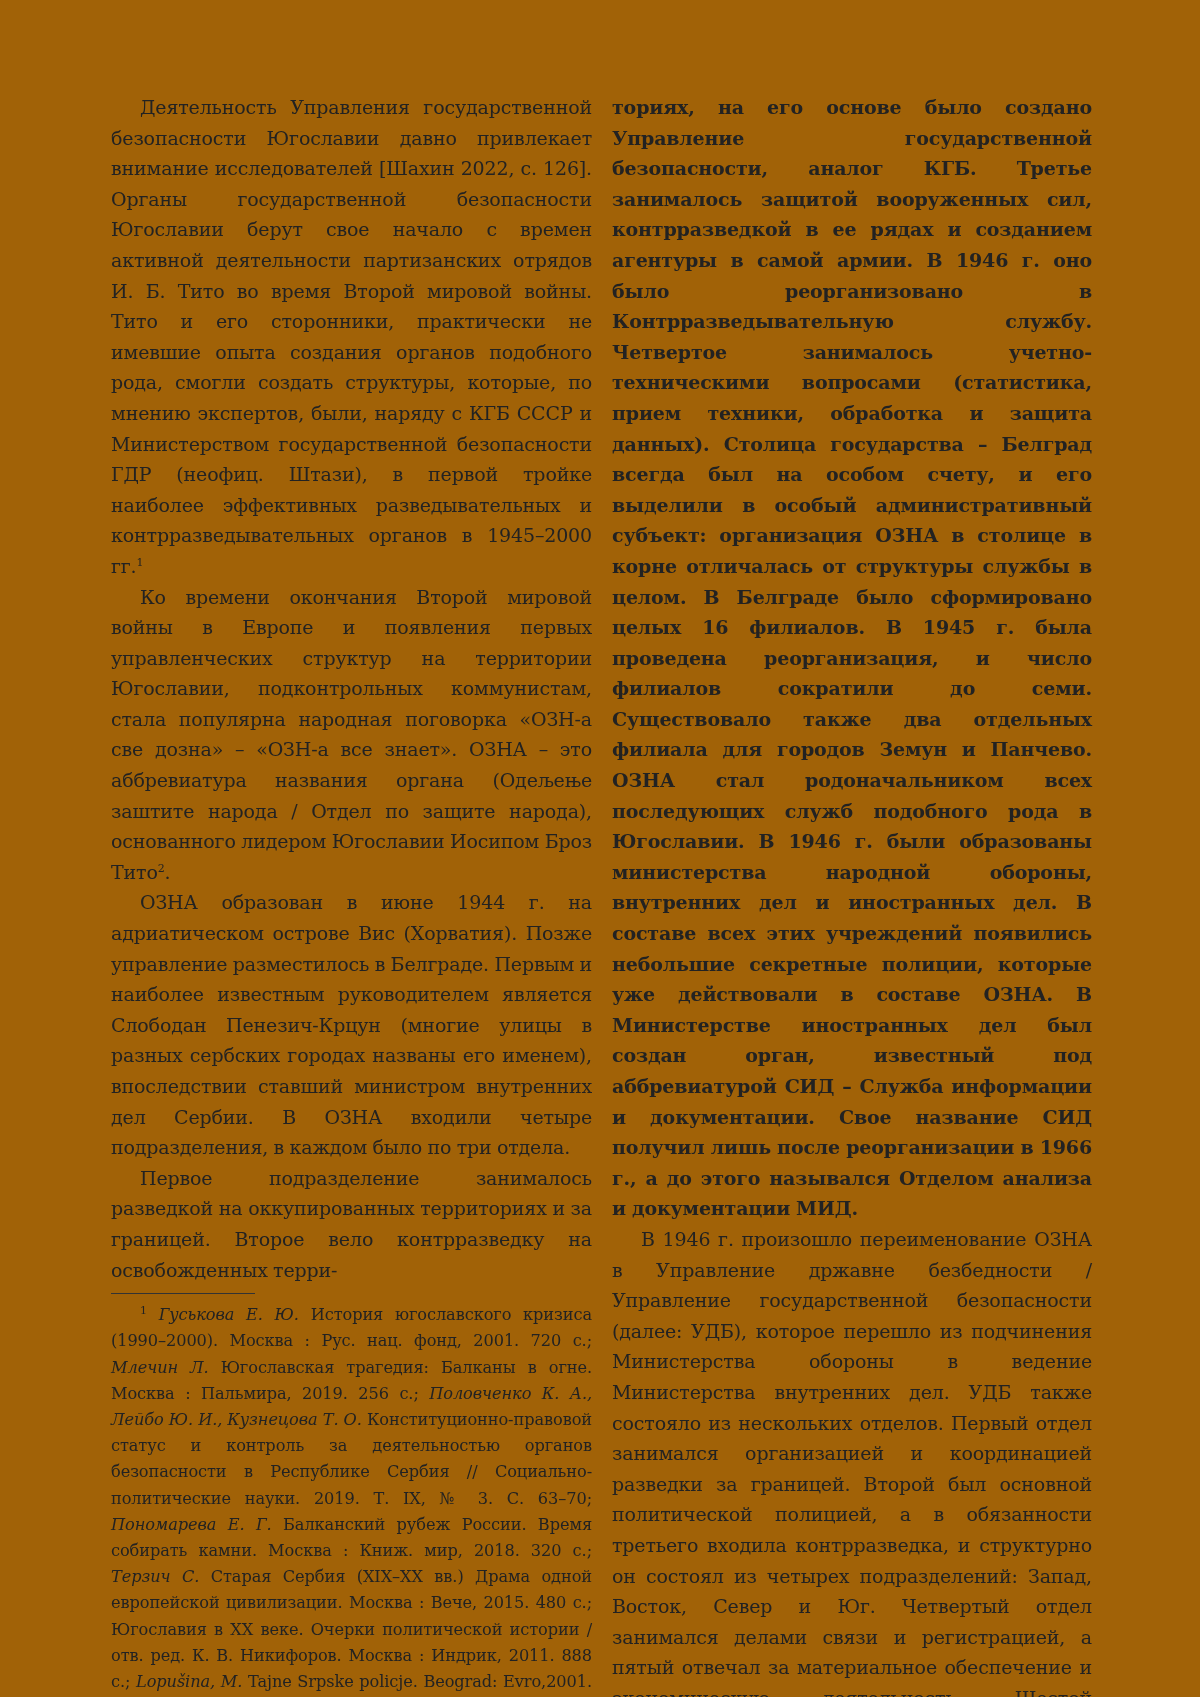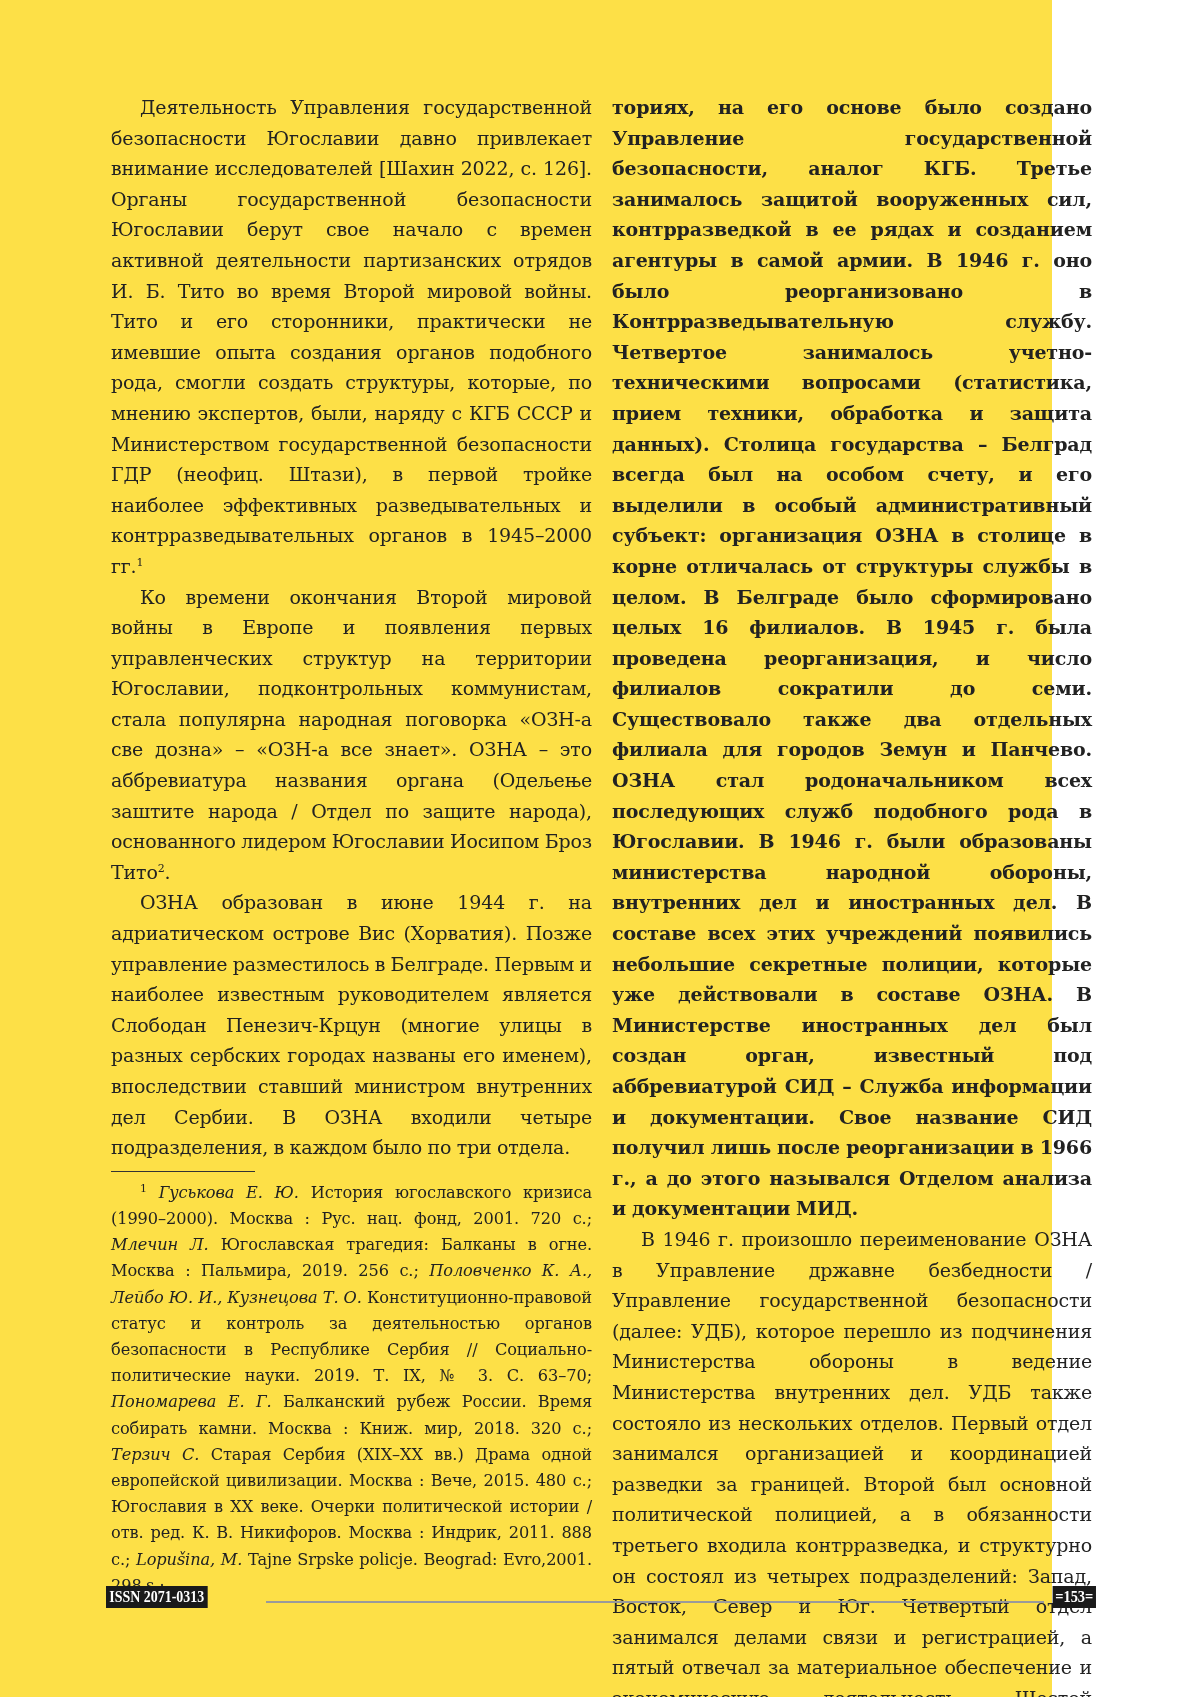--- a/index.html
+++ b/index.html
@@ -1,17 +1,17 @@
 <!DOCTYPE html>
 <html><head>
 <meta charset="utf-8">
 <style>
   html, body { margin: 0; padding: 0; background: #ffffff; }
   body { width: 1200px; height: 1697px; position: relative; overflow: hidden; }
-  .page { position: absolute; left: 0; top: 0; width: 1052px; height: 1697px; background: #fde047; }
+  .page { position: absolute; left: 0; top: 0; width: 1200px; height: 1697px; background: #a16207; }
   .col { position: absolute; top: 92px; font-family: "DejaVu Serif", "Liberation Serif", serif; color: #222; }
   .col-left { left: 111px; width: 481px; }
   .col-right { left: 612px; width: 480px; }
   .para { margin: 0; font-size: 19px; line-height: 30.6px; text-align: justify; hyphens: auto; text-indent: 29px; letter-spacing: -0.15px; word-spacing: -0.5px; }
   .para.cont { text-indent: 0; font-weight: bold; }
   sup { font-size: 11px; line-height: 0; vertical-align: super; }
   .fn-rule { width: 144px; height: 1px; background: #333; margin: 8px 0 8px 0; }
   .fn { margin: 0; font-size: 16.2px; line-height: 26.2px; text-align: justify; text-indent: 29px; letter-spacing: -0.1px; word-spacing: -0.6px; }
   .fn i { }
   .footer { position: absolute; top: 1586px; left: 106px; width: 990px; height: 24px; }
@@ -21,31 +21,27 @@
 </style>
 </head>
 <body>
 
 <div class="page">
 
   <div class="col col-left">
     <p class="para"><span>Деятельность Управления государственной безопасности Югославии давно привлекает внимание исследователей [Шахин 2022, с. 126]. Органы государственной безопасности Югославии берут свое начало с времен активной деятельности партизанских отрядов И. Б. Тито во время Второй мировой войны. Тито и его сторонники, практически не имевшие опыта создания органов подобного рода, смогли создать структуры, которые, по мнению экспертов, были, наряду с КГБ СССР и Министерством государственной безопасности ГДР (неофиц. Штази), в первой тройке наиболее эффективных разведывательных и контрразведывательных органов в 1945–2000 гг.</span><sup>1</sup></p>
     <p class="para"><span>Ко времени окончания Второй мировой войны в Европе и появления первых управленческих структур на территории Югославии, подконтрольных коммунистам, стала популярна народная поговорка «ОЗН-а све дозна» – «ОЗН-а все знает». ОЗНА – это аббревиатура названия органа (Одељење заштите народа / Отдел по защите народа), основанного лидером Югославии Иосипом Броз Тито</span><sup>2</sup><span>.</span></p>
     <p class="para">ОЗНА образован в июне 1944 г. на адриатическом острове Вис (Хорватия). Позже управление разместилось в Белграде. Первым и наиболее известным руководителем является Слободан Пенезич-Крцун (многие улицы в разных сербских городах названы его именем), впоследствии ставший министром внутренних дел Сербии. В ОЗНА входили четыре подразделения, в каждом было по три отдела.</p>
+    <p class="para">Первое подразделение занималось разведкой на оккупированных территориях и за границей. Второе вело контрразведку на освобожденных терри-</p>
 
     <div class="fn-rule"></div>
 
     <div id="footnotes">
         <p class="fn"><sup>1</sup> <i>Гуськова Е. Ю.</i><span> История югославского кризиса (1990–2000). Москва : Рус. нац. фонд, 2001. 720 с.; </span><i>Млечин Л.</i><span> Югославская трагедия: Балканы в огне. Москва : Пальмира, 2019. 256 с.; </span><i>Половченко К. А., Лейбо Ю. И., Кузнецова Т. О.</i><span> Конституционно-правовой статус и контроль за деятельностью органов безопасности в Республике Сербия // Социально-политические науки. 2019. Т. IX, № 3. С. 63–70; </span><i>Пономарева Е. Г.</i><span> Балканский рубеж России. Время собирать камни. Москва : Книж. мир, 2018. 320 с.; </span><i>Терзич С.</i><span> Старая Сербия (XIX–XX вв.) Драма одной европейской цивилизации. Москва : Вече, 2015. 480 с.; Югославия в XX веке. Очерки политической истории / отв. ред. К. В. Никифоров. Москва : Индрик, 2011. 888 с.; </span><i>Lopušina, M.</i><span> Tajne Srpske policje. Beograd: Evro,2001. 298 s.; </span></p>
       </div>
   </div>
 
   <div class="col col-right">
     <p class="para cont">ториях, на его основе было создано Управление государственной безопасности, аналог КГБ. Третье занималось защитой вооруженных сил, контрразведкой в ее рядах и созданием агентуры в самой армии. В 1946 г. оно было реорганизовано в Контрразведывательную службу. Четвертое занималось учетно-техническими вопросами (статистика, прием техники, обработка и защита данных). Столица государства – Белград всегда был на особом счету, и его выделили в особый административный субъект: организация ОЗНА в столице в корне отличалась от структуры службы в целом. В Белграде было сформировано целых 16 филиалов. В 1945 г. была проведена реорганизация, и число филиалов сократили до семи. Существовало также два отдельных филиала для городов Земун и Панчево. ОЗНА стал родоначальником всех последующих служб подобного рода в Югославии. В 1946 г. были образованы министерства народной обороны, внутренних дел и иностранных дел. В составе всех этих учреждений появились небольшие секретные полиции, которые уже действовали в составе ОЗНА. В Министерстве иностранных дел был создан орган, известный под аббревиатурой СИД – Служба информации и документации. Свое название СИД получил лишь после реорганизации в 1966 г., а до этого назывался Отделом анализа и документации МИД.</p>
     <p class="para">В 1946 г. произошло переименование ОЗНА в Управление државне безбедности / Управление государственной безопасности (далее: УДБ), которое перешло из подчинения Министерства обороны в ведение Министерства внутренних дел. УДБ также состояло из нескольких отделов. Первый отдел занимался организацией и координацией разведки за границей. Второй был основной политической полицией, а в обязанности третьего входила контрразведка, и структурно он состоял из четырех подразделений: Запад, Восток, Север и Юг. Четвертый отдел занимался делами связи и регистрацией, а пятый отвечал за материальное обеспечение и экономическую деятельность. Шестой проводил агентурную и физическую защиту государственных и партийных деятелей. В рамках данного отдела существовало специальное подразделение, которое занималось исключительно проверкой происхождения партийных и государственных служащих, а также членов их семей. На седьмой отдел УДБ были возложены обязанности по криптографической защите секретных данных, шифровке и исследованиям, связанным с ней. Восьмой отвечал за кадровую политику и дела организационного характера. В него входило исследовательское подразделение, проводившее дознания для оперативного отдела. В белградском районе Топчидере была образована высшая академия УДБ.</p>
   </div>
 
-  <div class="footer">
-    <div class="issn">ISSN 2071-0313</div>
-    <div class="rule"></div>
-    <div class="pagenum">=153=</div>
-  </div>
 </div>
 
 </body></html>

